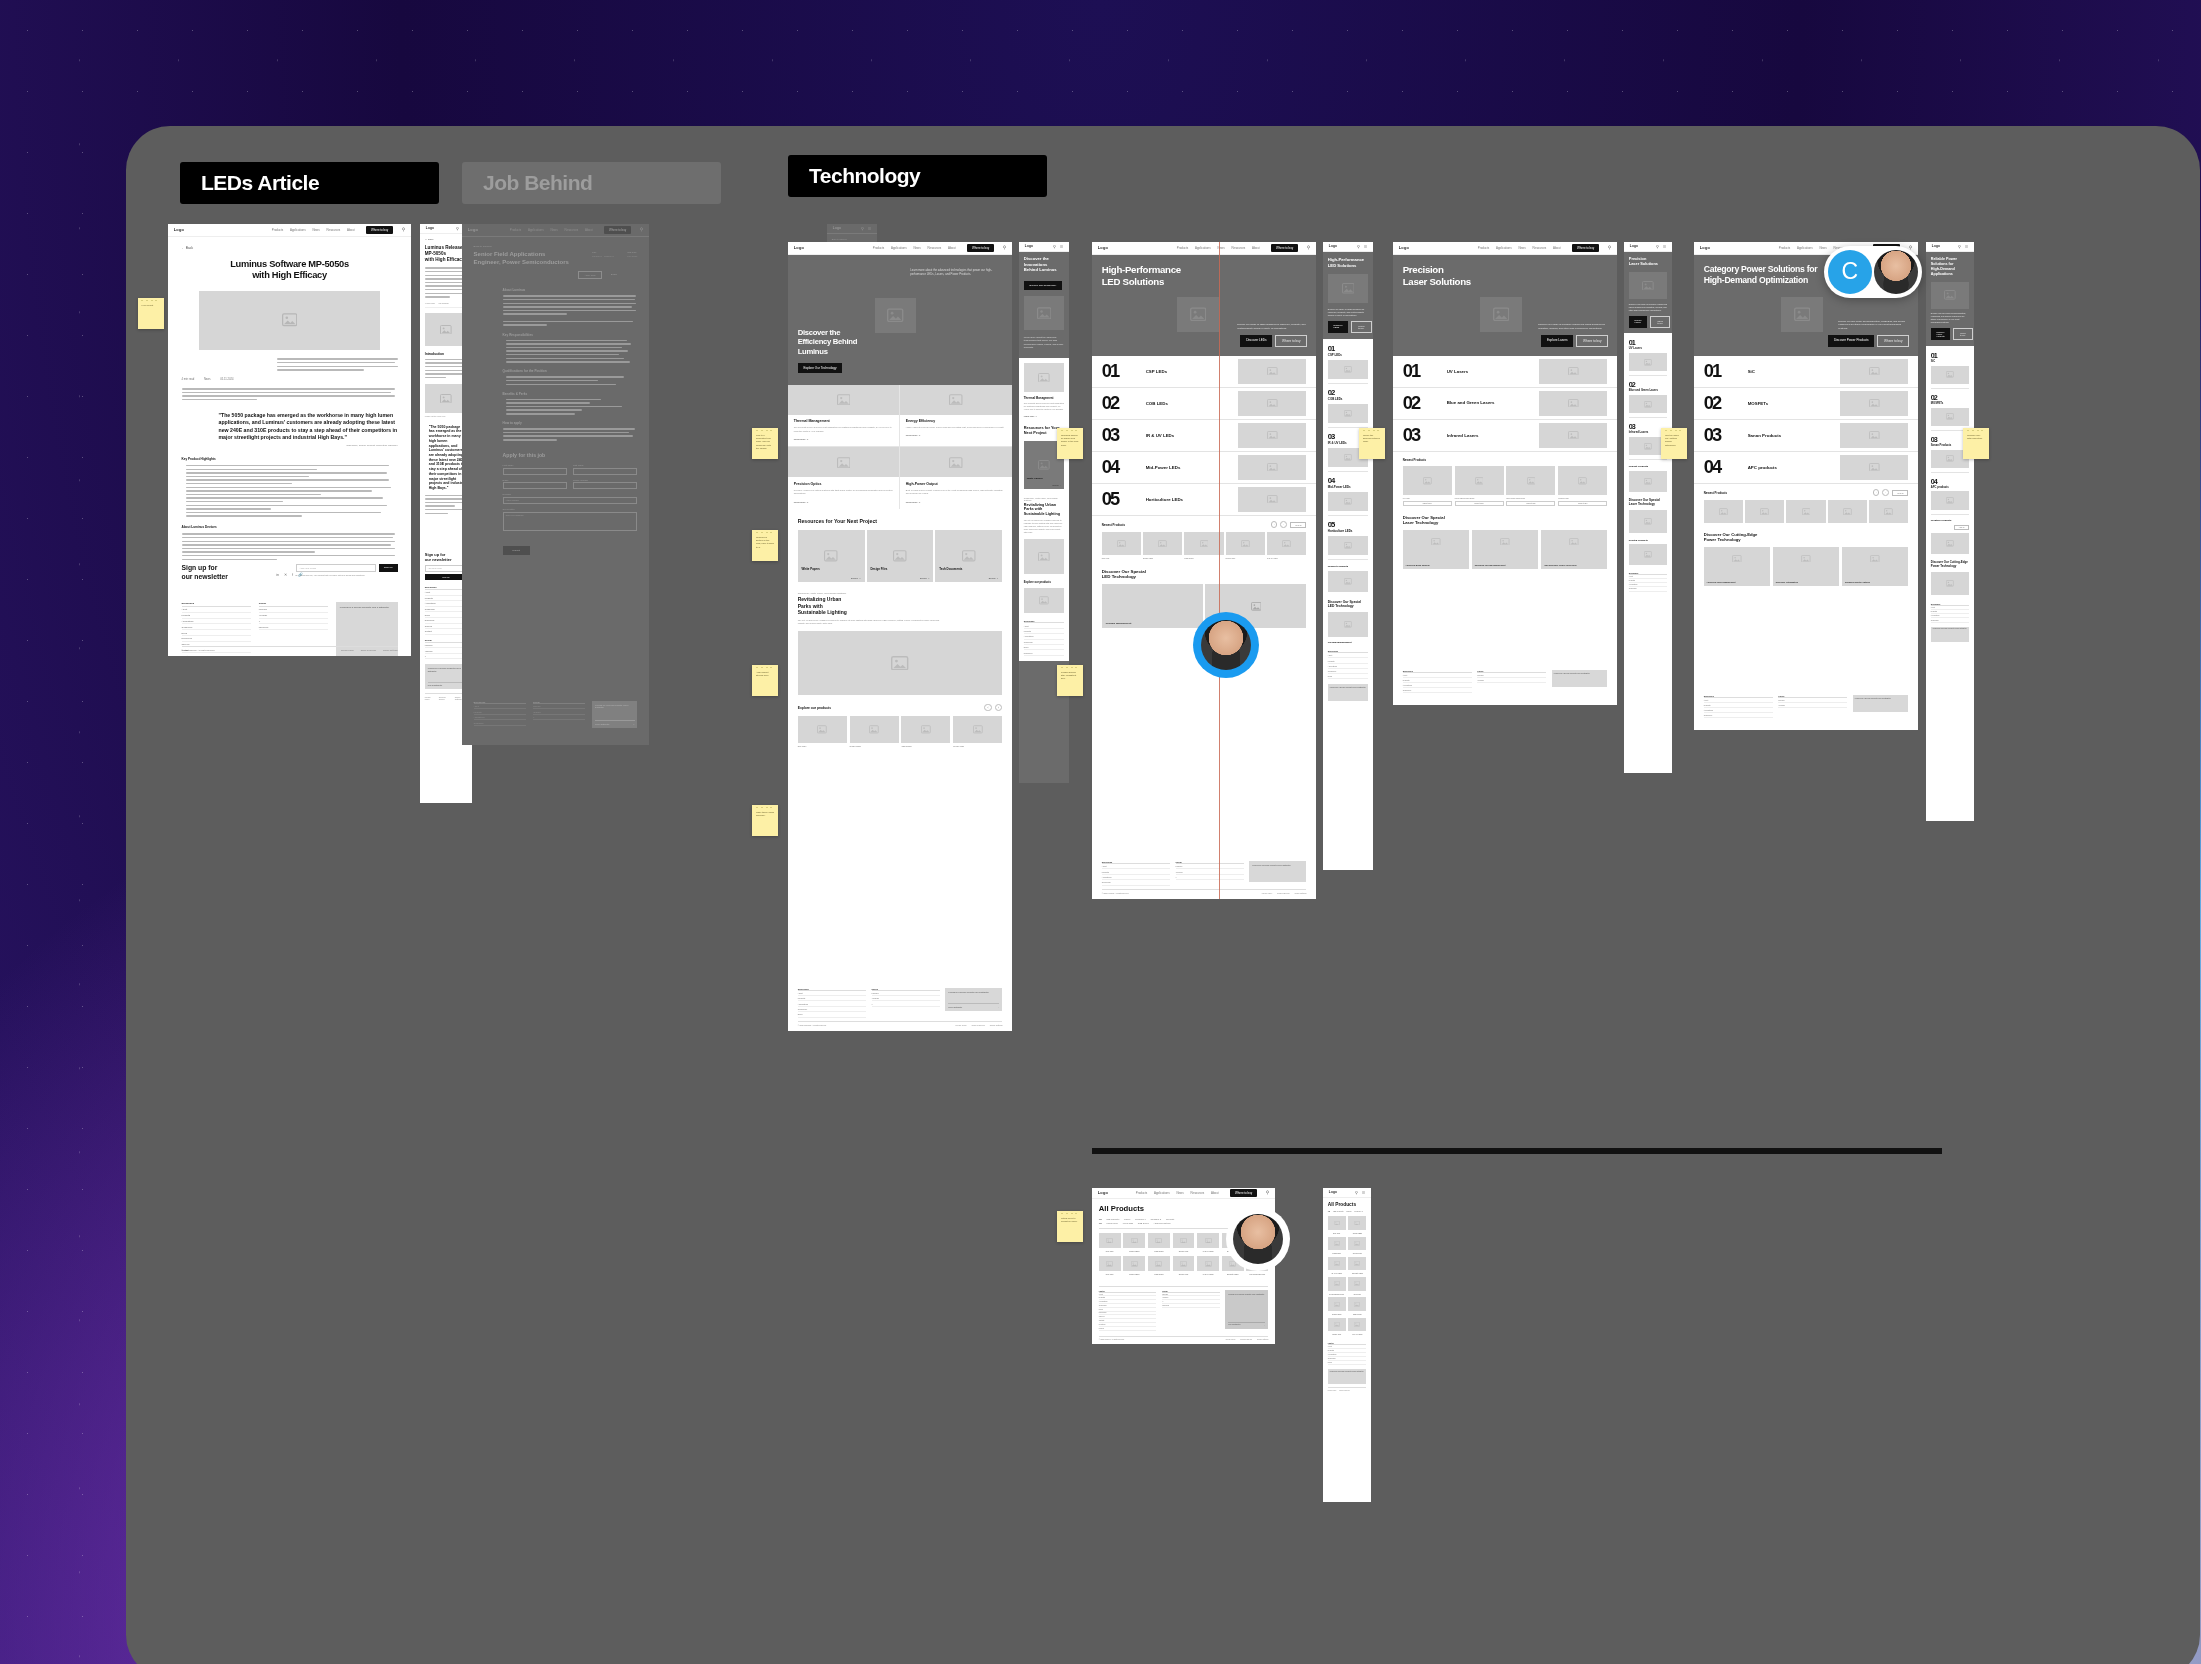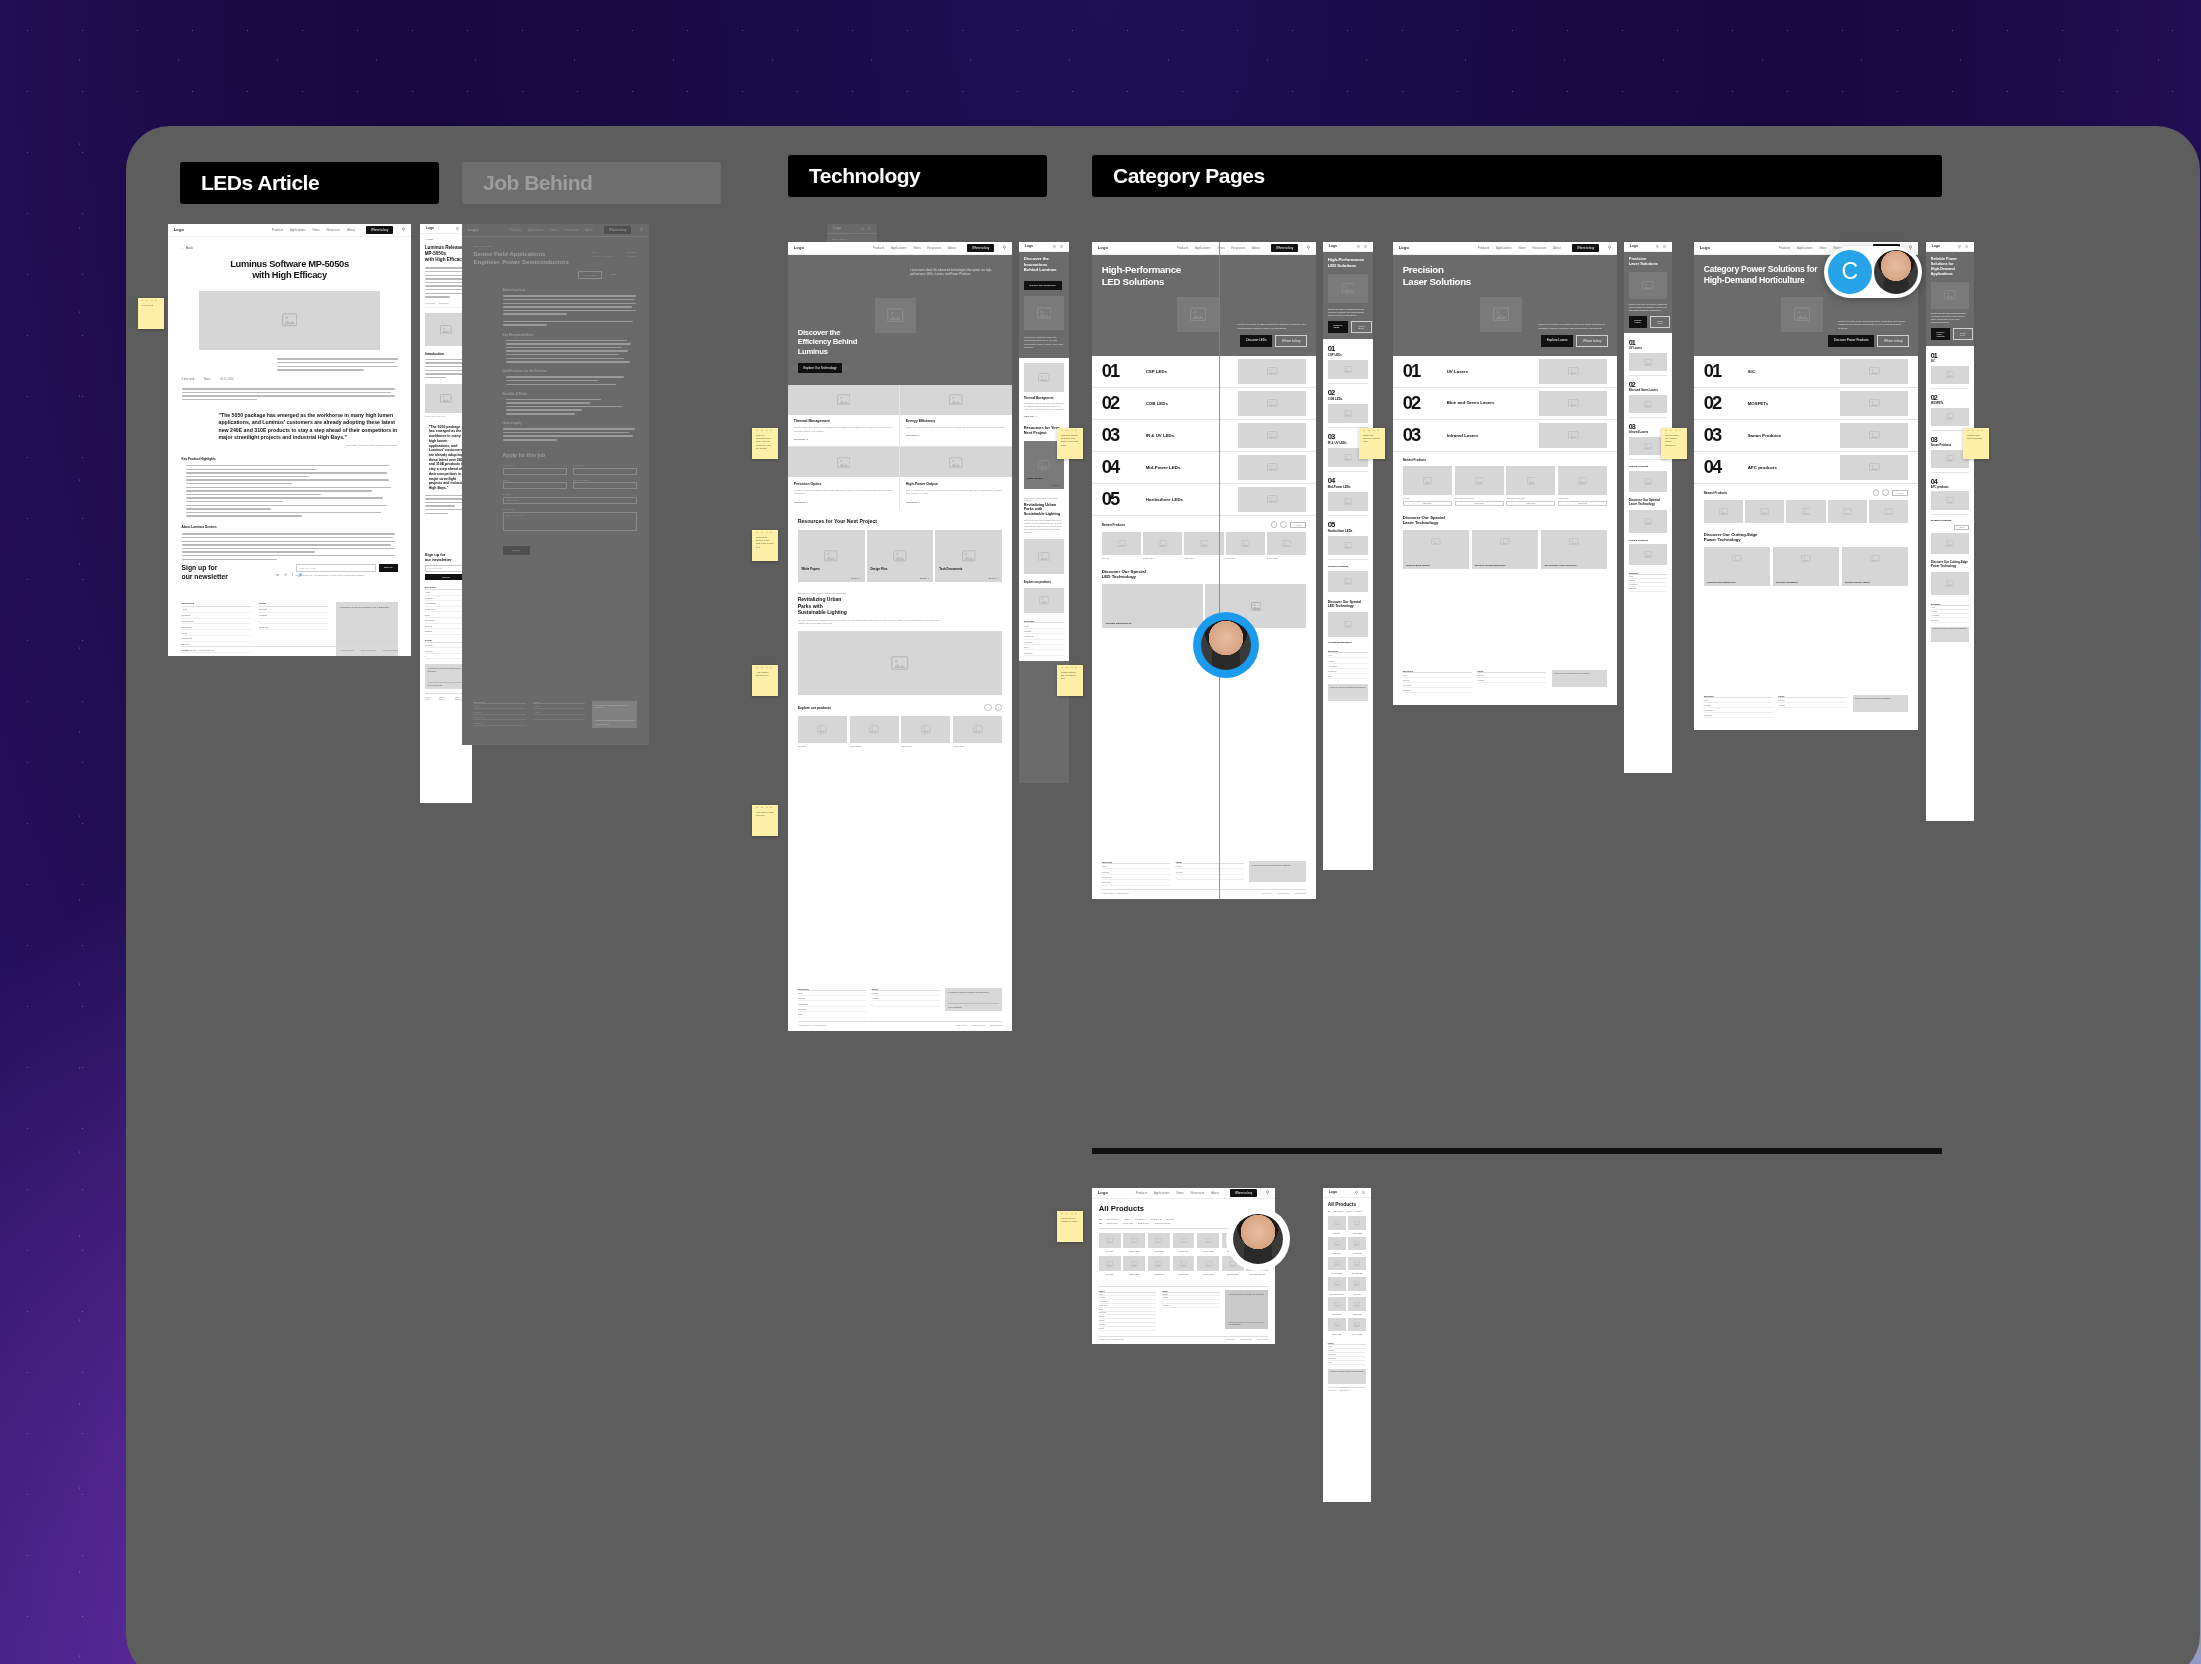--- a/index.html
+++ b/index.html
@@ -139,23 +139,20 @@
   </div>
 
   <div class="sec-title muted" style="left:336px; top:36px; width:259px; height:42px; font-size:21px;">
     <span>Job Behind</span>
   </div>
 
   <div class="sec-title" style="left:662px; top:29px; width:259px; height:42px; font-size:21px;">
     <span>Technology</span>
   </div>
 
-  <div class="sec-title" style="left:966px; top:29px; width:850px; height:42px; font-size:21px;">
-    <span>Category Pages</span>
-  </div>
 
   <div class="frame" style="left:42px; top:98px; width:243px; height:432px;">
     <div class="fr-nav">
       <span class="logo">Logo</span>
       <span class="links">
         <span>Products</span>
         <span>Applications</span>
         <span>News</span>
         <span>Resources</span>
         <span>About</span>
@@ -1511,21 +1508,21 @@
         <span>News</span>
         <span>Resources</span>
         <span>About</span>
       </span>
       <span class="cta">Where to buy</span>
       <span class="mag">⚲</span>
     </div>
     <div class="hero-dark" style="height:101px;position:relative;">
       <div class="hero-title" style="left:9.7px;top:9.7px;font-size:8.7px;">
         <div>Category Power Solutions for</div>
-        <div>High-Demand Horticulture</div>
+        <div>High-Demand Optimization</div>
       </div>
       <div class="ph dark" style="position:absolute;left:87px;top:42px;width:42px;height:35px;">
         <svg width="16.4" height="14.5" viewBox="0 0 24 20" fill="#9a9a9a">
             <rect x="1" y="1" width="22" height="18" rx="2" fill="none" stroke="#9a9a9a" stroke-width="2"></rect>
             <circle cx="7.5" cy="7" r="2"></circle>
             <path d="M3 17l6-6 4 4 3-3 5 5z"></path>
           </svg>
       </div>
       <div style="position:absolute;right:8.7px;bottom:25px;width:71px;font-size:2.4px;color:#e3e3e3;line-height:1.5;">Explore our SiC power semiconductors, MOSFETs, and sensor engineered for stable performance in your most demanding systems.</div>
       <div style="position:absolute;right:8.7px;bottom:8.7px;display:flex;gap:2.9px;">

